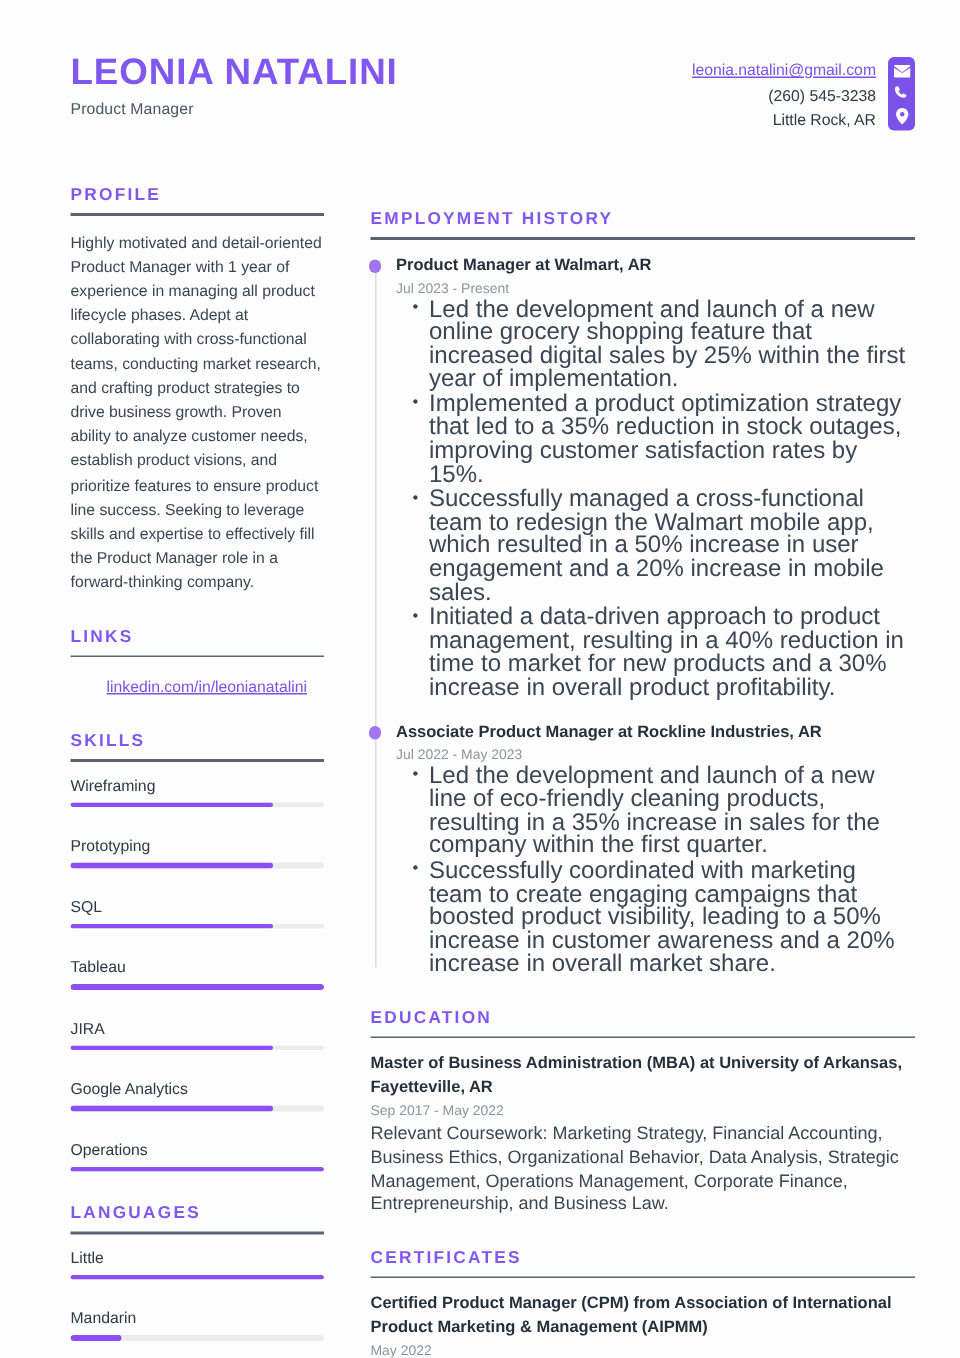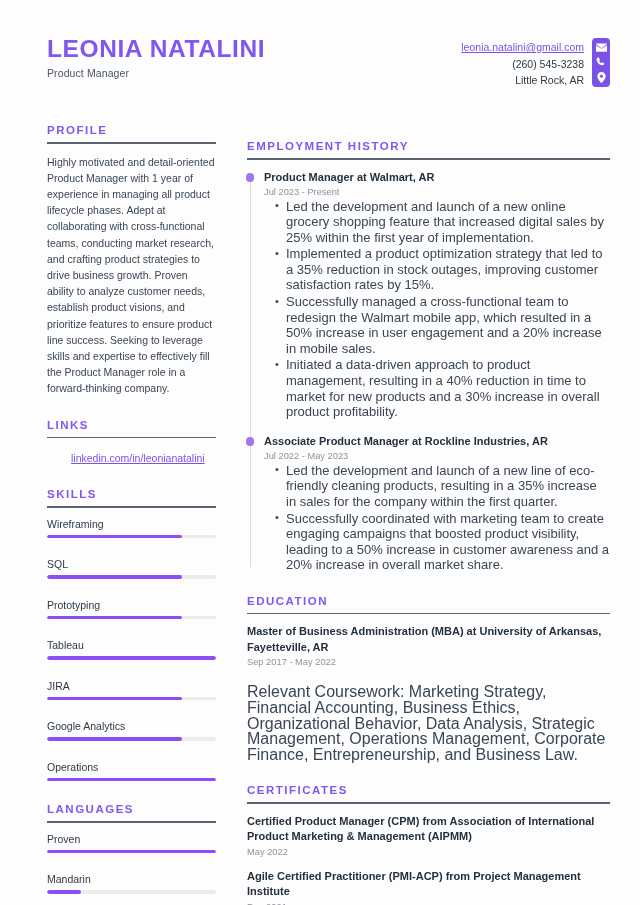--- a/index.html
+++ b/index.html
@@ -177,21 +177,21 @@
     color: #8d949c;
     margin-top: 2px;
     margin-bottom: 2px;
   }
   ul.bullets {
     margin: 2px 0 0 0;
     padding-left: 22px;
     list-style: none;
   }
   ul.bullets li {
-    font-size: 13px;
+    font-size: 16px;
     line-height: 15.6px;
     color: #3a4653;
     position: relative;
     margin-bottom: 1px;
   }
   ul.bullets li::before {
     content: "\2022";
     position: absolute;
     left: -11px;
     top: -0.5px;
@@ -206,24 +206,24 @@
     font-weight: 700;
     color: #24313d;
     line-height: 15.5px;
   }
   .entry-date {
     font-size: 9.3px;
     color: #8d949c;
     margin-top: 2px;
   }
   .entry-desc {
-    font-size: 16px;
+    font-size: 12px;
     line-height: 15.6px;
     color: #3a4653;
-    margin-top: 17px;
+    margin-top: 3px;
   }
 </style>
 </head>
 <body>
 
 <div class="page">
 
   <div class="header">
     <div class="name">LEONIA NATALINI</div>
     <div class="role">Product Manager</div>
@@ -272,64 +272,64 @@
       <div class="sec-title">SKILLS</div>
       <div class="sec-rule"></div>
       <div id="skills-list">
           <div class="bar-item">
             <div class="bar-label">Wireframing</div>
             <div class="bar-track">
               <div class="bar-fill" style="width: 80%;"></div>
             </div>
           </div>
           <div class="bar-item">
+            <div class="bar-label">Prototyping</div>
+            <div class="bar-track">
+              <div class="bar-fill" style="width: 80%;"></div>
+            </div>
+          </div>
+          <div class="bar-item">
             <div class="bar-label">SQL</div>
             <div class="bar-track">
               <div class="bar-fill" style="width: 80%;"></div>
             </div>
           </div>
           <div class="bar-item">
-            <div class="bar-label">Prototyping</div>
+            <div class="bar-label">Tableau</div>
+            <div class="bar-track">
+              <div class="bar-fill" style="width: 100%;"></div>
+            </div>
+          </div>
+          <div class="bar-item">
+            <div class="bar-label">JIRA</div>
             <div class="bar-track">
               <div class="bar-fill" style="width: 80%;"></div>
             </div>
           </div>
           <div class="bar-item">
-            <div class="bar-label">Tableau</div>
+            <div class="bar-label">Google Analytics</div>
+            <div class="bar-track">
+              <div class="bar-fill" style="width: 80%;"></div>
+            </div>
+          </div>
+          <div class="bar-item">
+            <div class="bar-label">Operations</div>
             <div class="bar-track">
               <div class="bar-fill" style="width: 100%;"></div>
             </div>
           </div>
-          <div class="bar-item">
-            <div class="bar-label">JIRA</div>
-            <div class="bar-track">
-              <div class="bar-fill" style="width: 80%;"></div>
-            </div>
-          </div>
-          <div class="bar-item">
-            <div class="bar-label">Google Analytics</div>
-            <div class="bar-track">
-              <div class="bar-fill" style="width: 80%;"></div>
-            </div>
-          </div>
-          <div class="bar-item">
-            <div class="bar-label">Operations</div>
-            <div class="bar-track">
-              <div class="bar-fill" style="width: 100%;"></div>
-            </div>
-          </div>
         </div>
     </div>
 
     <div class="section">
       <div class="sec-title">LANGUAGES</div>
       <div class="sec-rule"></div>
       <div id="languages-list">
           <div class="bar-item">
-            <div class="bar-label">Proven</div>
+            <div class="bar-label">Little</div>
             <div class="bar-track">
               <div class="bar-fill" style="width: 100%;"></div>
             </div>
           </div>
           <div class="bar-item">
             <div class="bar-label">Mandarin</div>
             <div class="bar-track">
               <div class="bar-fill" style="width: 20%;"></div>
             </div>
           </div>

